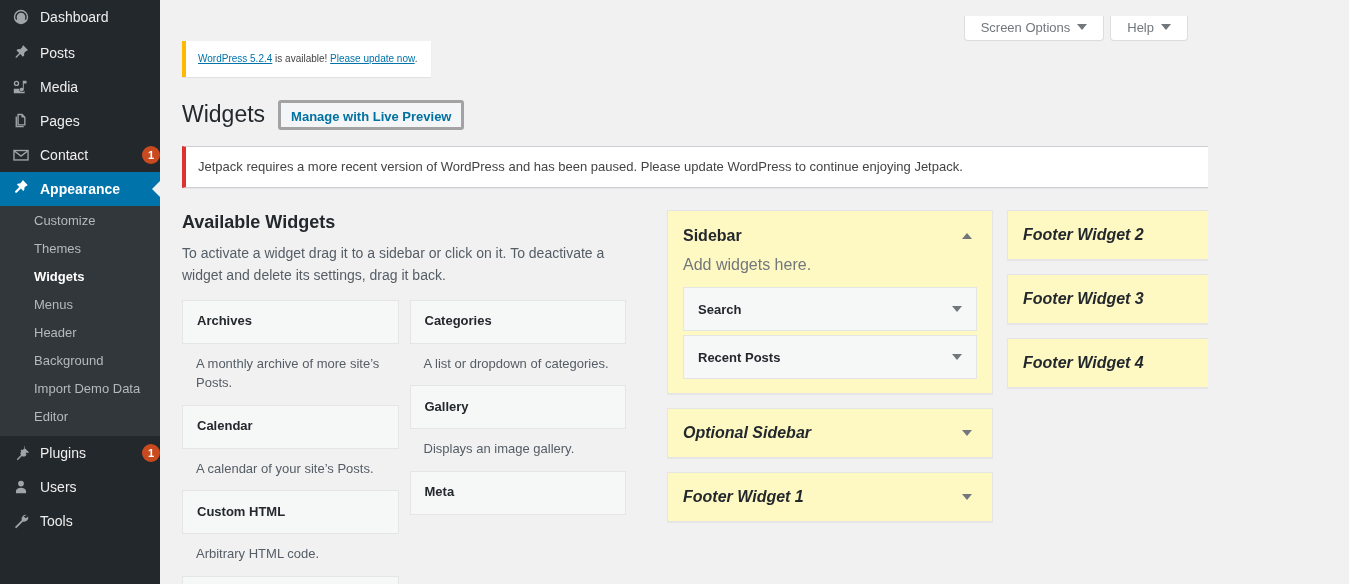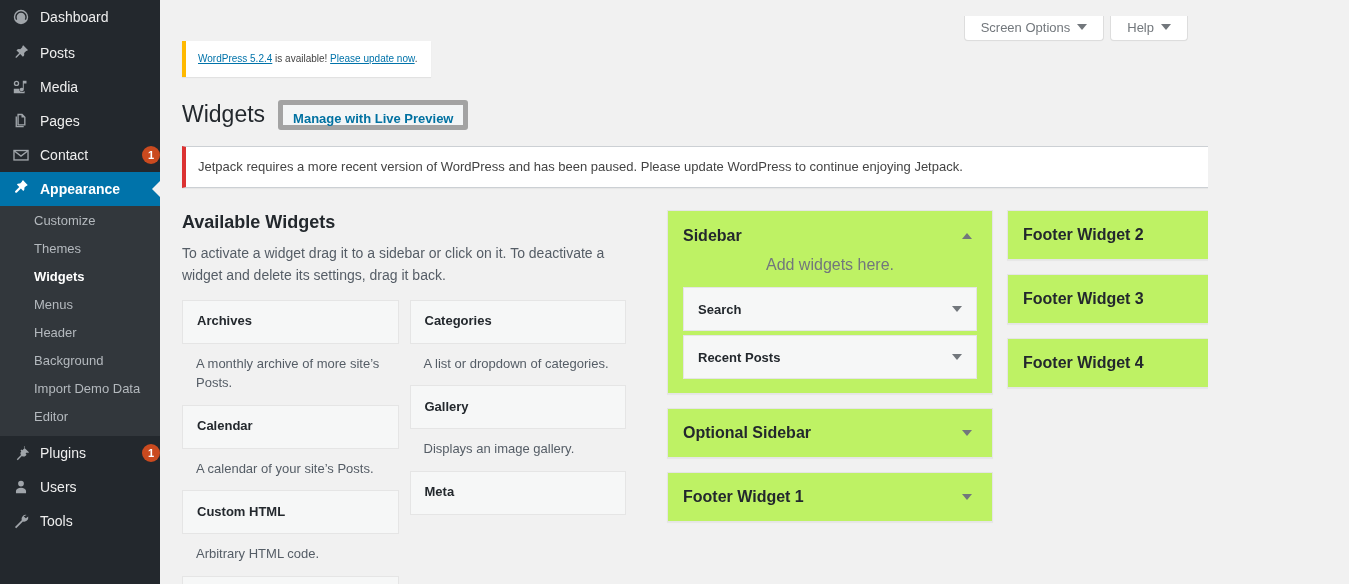--- a/index.html
+++ b/index.html
@@ -139,21 +139,21 @@
   }
   h1.wp-heading-inline {
     font-size: 23px;
     font-weight: 400;
     color: #23282d;
     line-height: 1.3;
   }
   .page-title-action {
     display: inline-block;
     background: #f3f5f6;
-    border: 5px solid #a3a3a3;
+    border: 3px solid #a3a3a3;
     border-radius: 3px;
     color: #0071a1;
     font-size: 13px;
     font-weight: 600;
     line-height: 2.15384615;
     padding: 0 10px;
     text-decoration: none;
     cursor: pointer;
     height: 30px;
   }
@@ -234,34 +234,33 @@
   }
   .widget-about {
     font-size: 13px;
     color: #555d66;
     line-height: 1.5;
     padding: 10px 14px 12px;
   }
 
   
   .widgets-holder-wrap {
-    background: #bef264;
+    background: #fef9c3;
     border: 1px solid #e5e5e5;
     box-shadow: 0 1px 1px rgba(0,0,0,.04);
     margin-bottom: 14px;
     position: relative;
-    text-align: center;
   }
   .sidebar-head {
     display: flex; align-items: center;
     justify-content: space-between;
     padding: 14px 15px 0 15px;
     cursor: pointer;
   }
-  .sidebar-head.closed { padding: 0 15px; height: 48px; align-items: center; }
+  .sidebar-head.closed { padding: 0 15px; height: 48px; align-items: center; font-style: italic; }
   .sidebar-head h2 {
     font-size: 16px;
     font-weight: 600;
     color: #23282d;
     line-height: 1.4;
   }
   .toggle-ind {
     width: 20px; height: 20px;
     display: flex; align-items: center; justify-content: center;
     color: #72777c;

